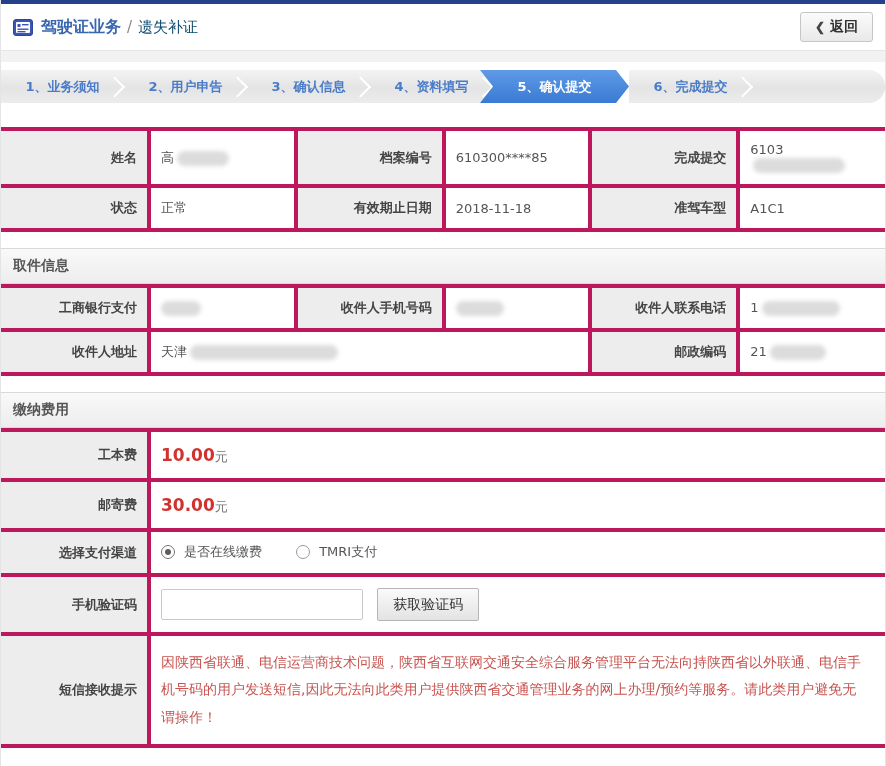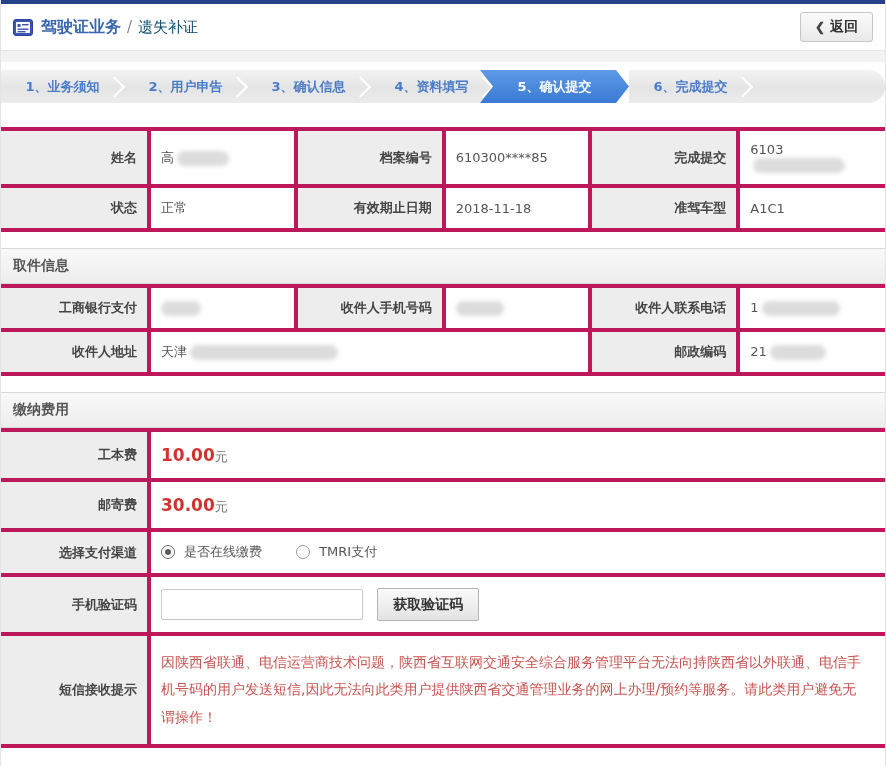--- a/index.html
+++ b/index.html
@@ -98,21 +98,21 @@
     border-radius: 50%; background: #5d5d5d;
   }
 
   .code-input {
     width: 202px; height: 31px; border: 1px solid #c9c9c9; border-radius: 2px;
     padding: 0 8px; font-size: 14px; vertical-align: middle;
   }
   .get-code-btn {
     height: 33px; margin-left: 10px; padding: 0 15px; vertical-align: middle;
     background: linear-gradient(#fafafa, #e3e3e3); border: 1px solid #b5b5b5;
-    border-radius: 2px; font-weight: bold; color: #333; font-size: 14px; cursor: pointer;
+    border-radius: 2px; font-weight: normal; color: #333; font-size: 14px; cursor: pointer;
   }
 
   .notice-text { color: #c75450; font-size: 14px; line-height: 1.95; padding: 2px 6px 2px 0; }
 </style>
 </head>
 <body>
 
 <div class="page">
   <div class="topbar"></div>
 

